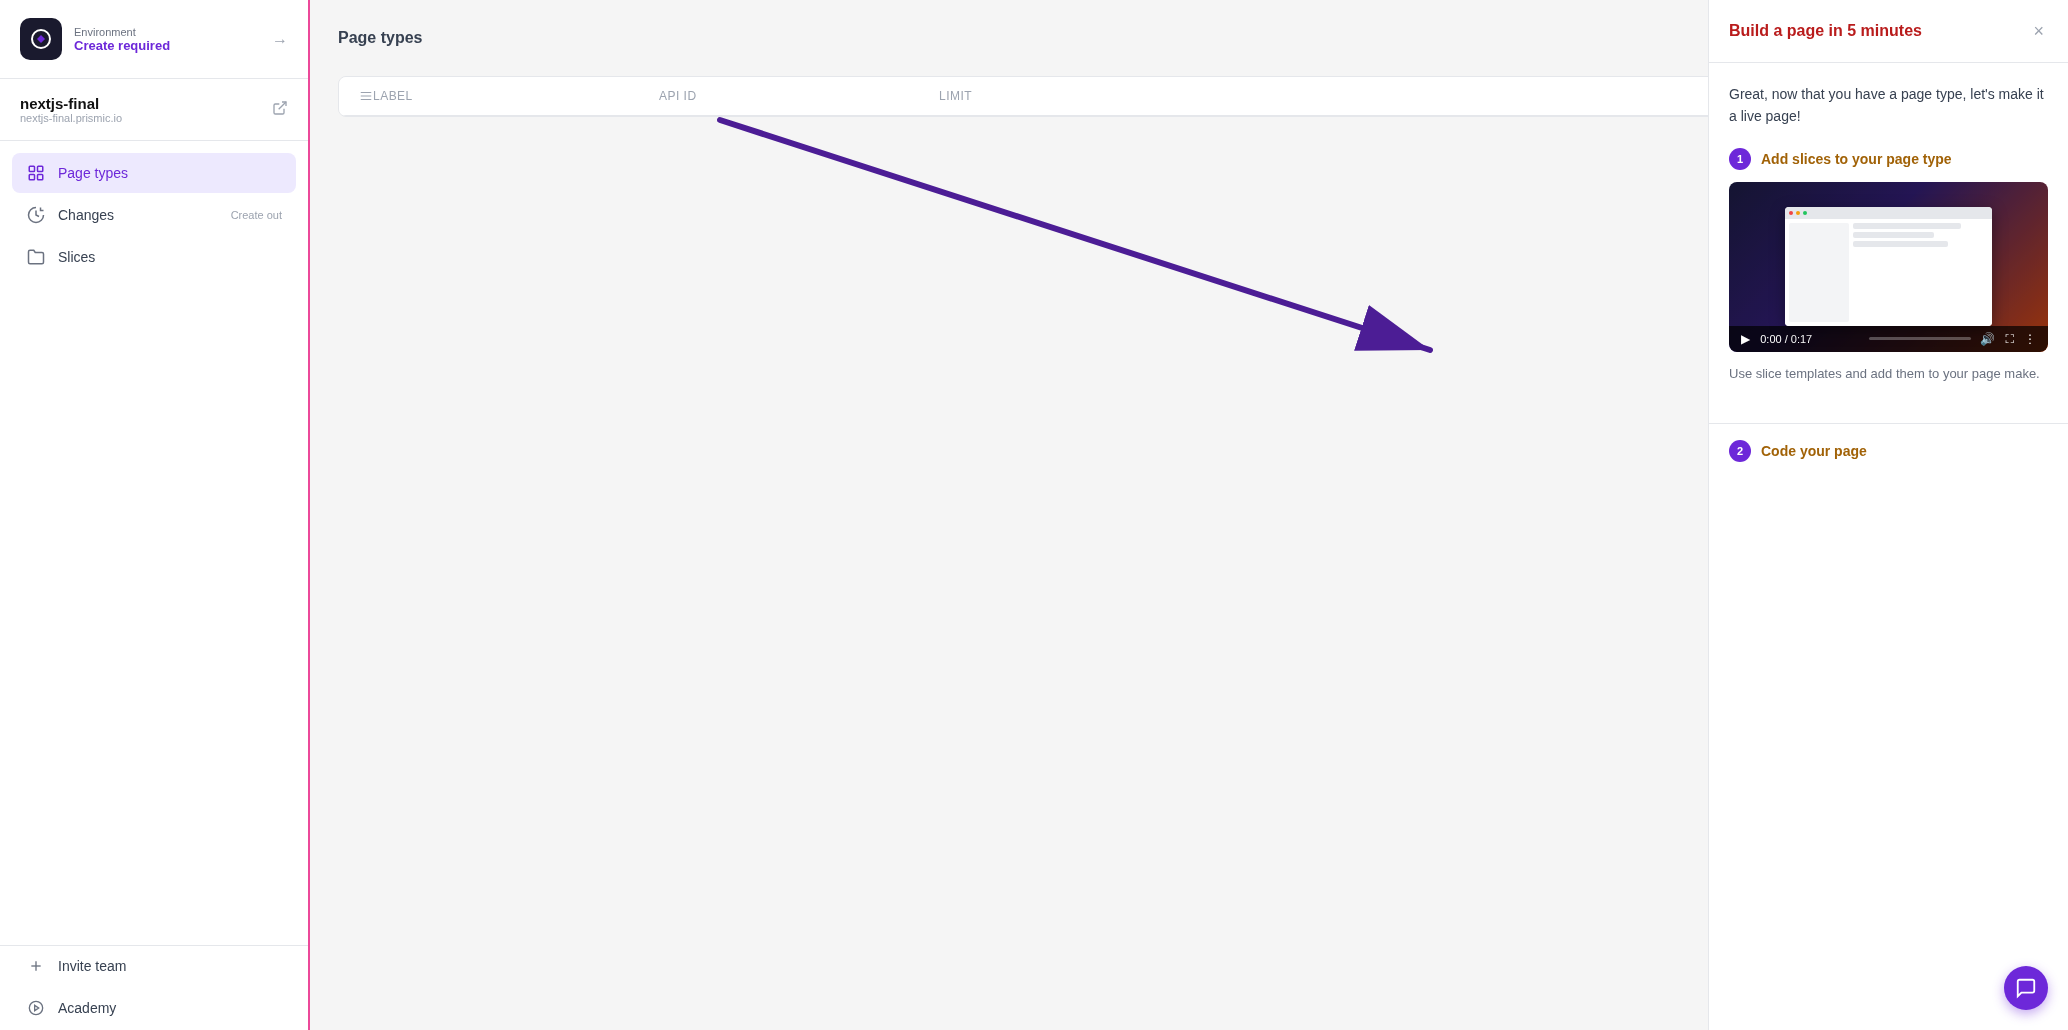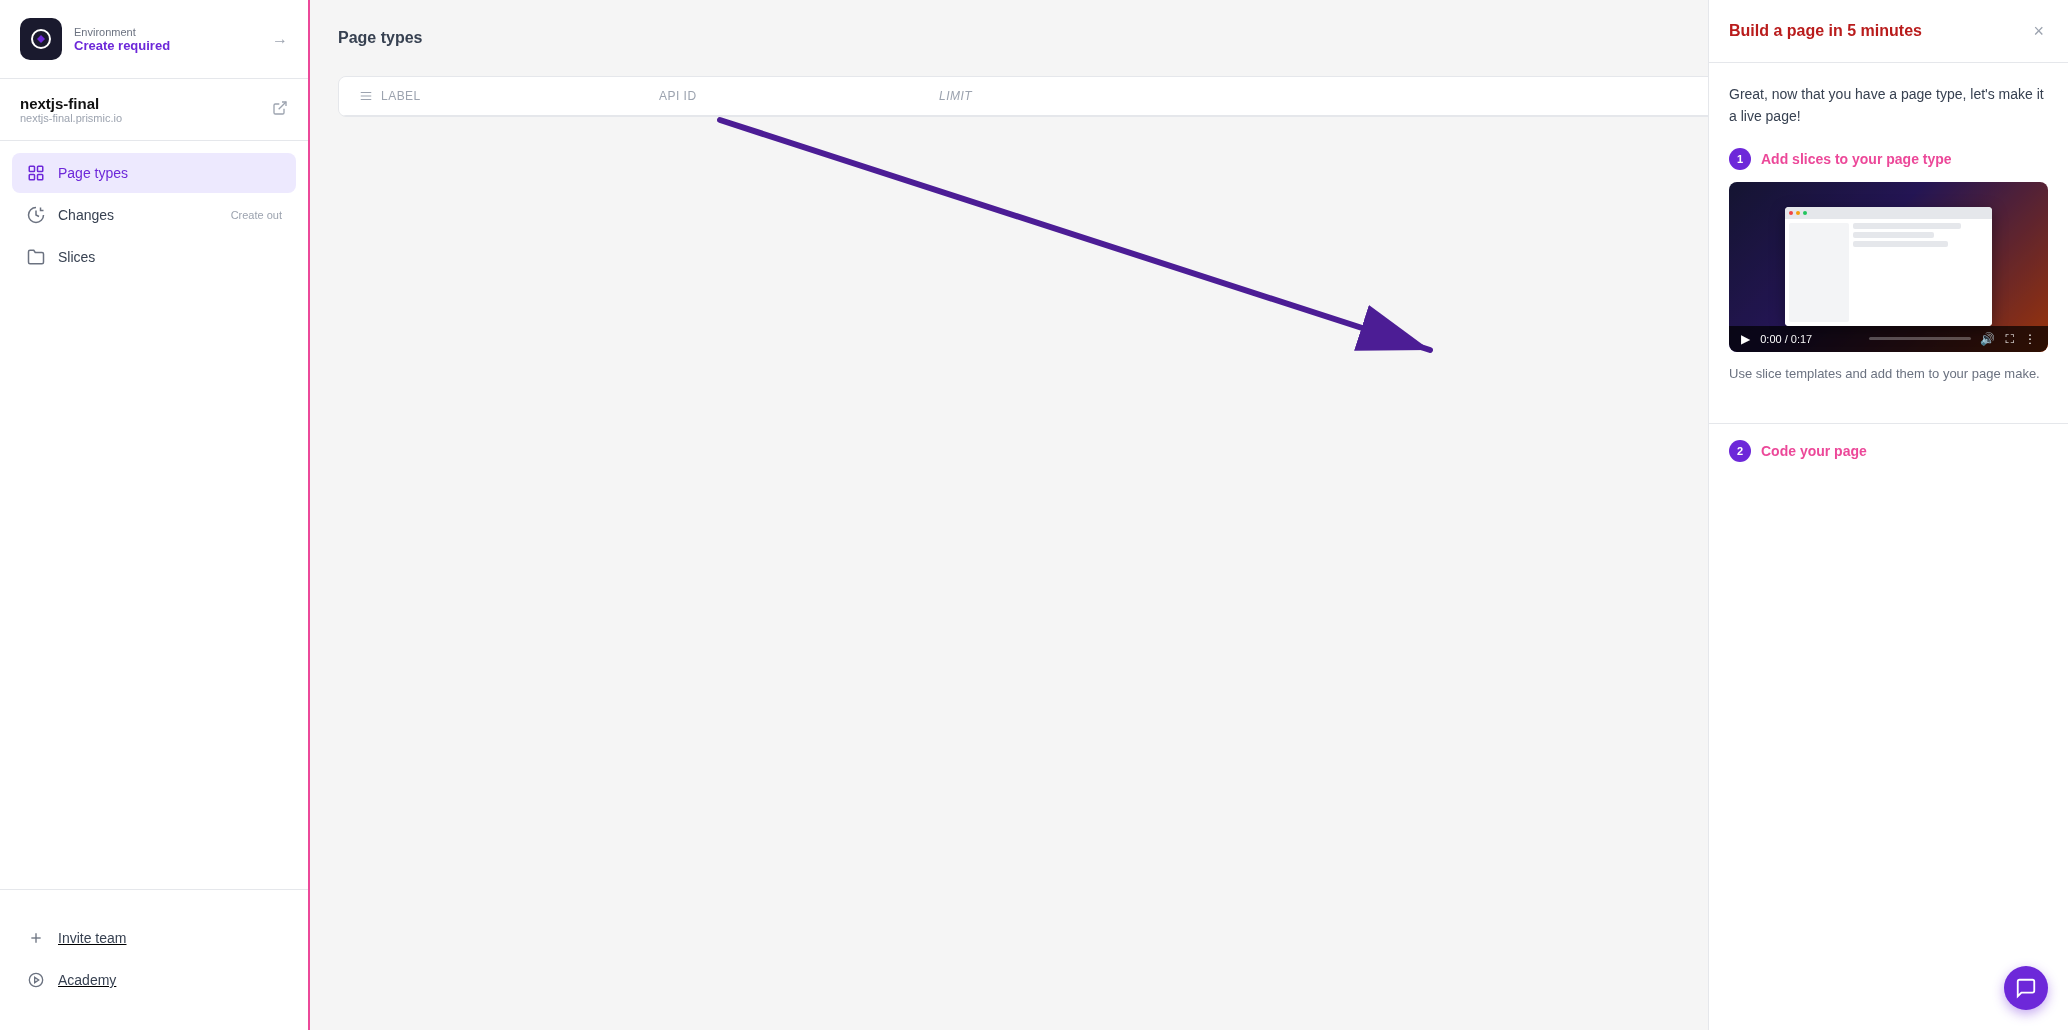--- a/index.html
+++ b/index.html
@@ -54,23 +54,22 @@
       font-size: 14px;
       color: #374151;
       margin-bottom: 2px;
       position: relative;
     }
     .nav-item.active { background: #ede9fe; color: #6d28d9; }
     .nav-item .nav-icon { width: 20px; height: 20px; display: flex; align-items: center; justify-content: center; flex-shrink: 0; }
     .nav-item .nav-badge { margin-left: auto; font-size: 11px; color: #9ca3af; }
 
     .sidebar-bottom {
-      padding: 28px 12px;
+      padding: 0 12px;
       border-top: 1px solid #e5e7eb;
-      text-decoration: underline;
     }
     .bottom-item {
       display: flex; align-items: center; gap: 12px;
       padding: 10px 14px;
       border-radius: 8px;
       cursor: pointer;
       font-size: 14px;
       color: #374151;
       margin-bottom: 2px;
     }
@@ -111,23 +110,23 @@
       border: 1px solid #e5e7eb;
       overflow: hidden;
     }
     .table-header {
       display: flex; align-items: center;
       padding: 12px 20px;
       border-bottom: 1px solid #e5e7eb;
       background: #fff;
     }
     .th { font-size: 12px; color: #9ca3af; font-weight: 500; text-transform: uppercase; letter-spacing: 0.04em; }
-    .th-label { width: 300px; display: flex; align-items: center; gap: 8px; }
+    .th-label { width: 300px; display: flex; align-items: center; gap: 0; }
     .th-api { width: 280px; }
-    .th-limit { flex: 1; font-style: italic; }
+    .th-limit { flex: 1; }
     .th-actions { width: 40px; }
 
     .table-row {
       display: flex; align-items: center;
       padding: 14px 20px;
       border-bottom: 1px solid #f3f4f6;
       cursor: pointer;
     }
     .td { font-size: 14px; color: #374151; }
     .td-label { width: 300px; display: flex; align-items: center; gap: 10px; font-weight: 600; }
@@ -190,21 +189,21 @@
 
     .step-item { margin-bottom: 20px; }
     .step-header { display: flex; align-items: center; gap: 10px; margin-bottom: 12px; }
     .step-num {
       width: 22px; height: 22px; border-radius: 50%;
       background: #6d28d9; color: #fff;
       font-size: 11px; font-weight: 700;
       display: flex; align-items: center; justify-content: center;
       flex-shrink: 0;
     }
-    .step-title { font-size: 14px; font-weight: 700; color: #ec4899; }
+    .step-title { font-size: 14px; font-weight: 700; color: #a16207; }
 
     .video-placeholder {
       width: 100%; height: 170px;
       background: linear-gradient(135deg, #1a1a3e 0%, #2d1b69 40%, #c2410c 100%);
       border-radius: 8px;
       display: flex; align-items: center; justify-content: center;
       position: relative;
       margin-bottom: 12px;
       overflow: hidden;
     }

